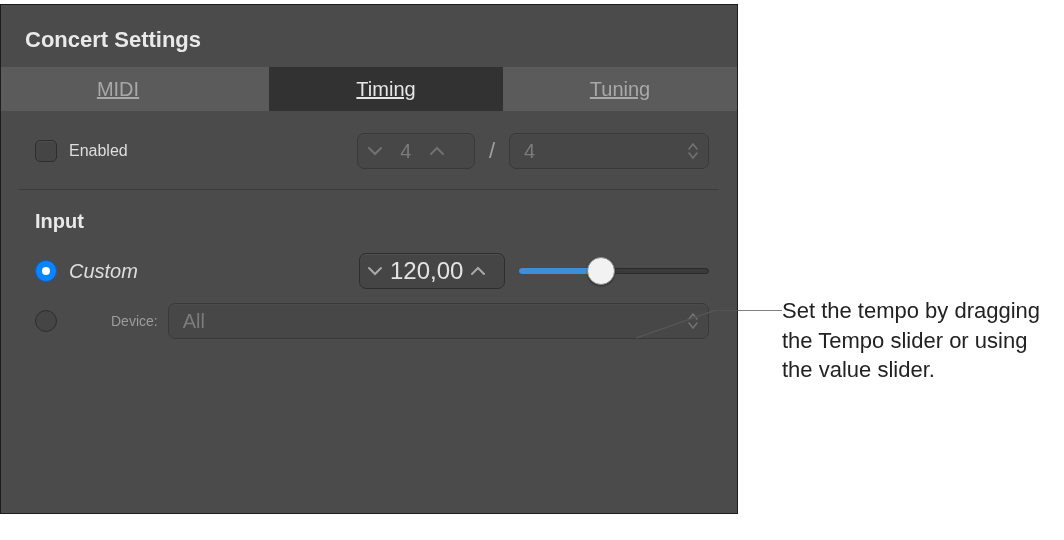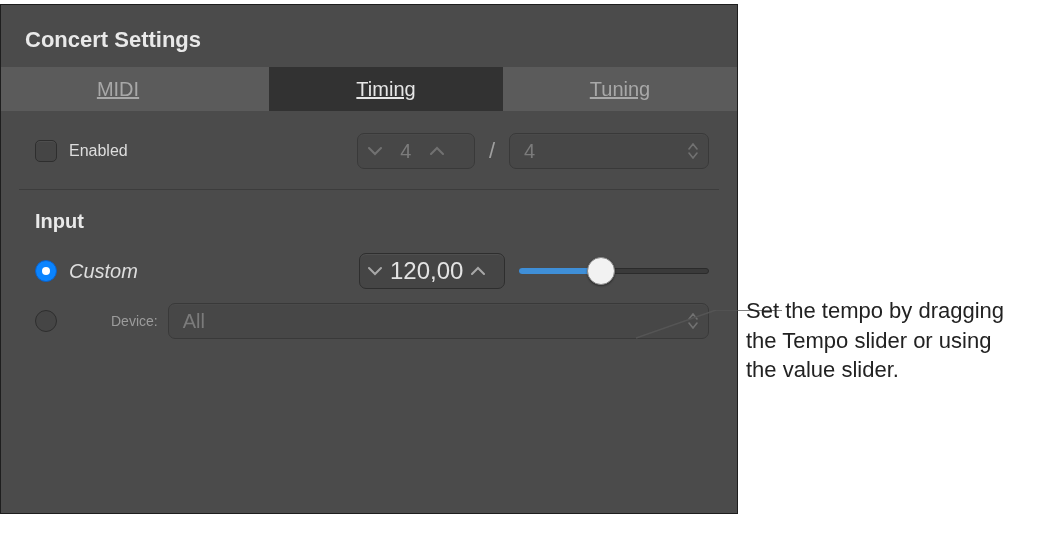--- a/index.html
+++ b/index.html
@@ -237,21 +237,21 @@
   }
   .device-label {
     color: #9c9c9c;
     font-size: 14px;
     margin-right: 10px;
     margin-left: 42px;
   }
   
   .callout {
     position: absolute;
-    left: 746px;
+    left: 782px;
     top: 296px;
     width: 270px;
     color: #222;
     font-size: 22px;
     line-height: 1.35;
   }
   .callout-line {
     position: absolute;
     left: 636px;
     top: 310px;

